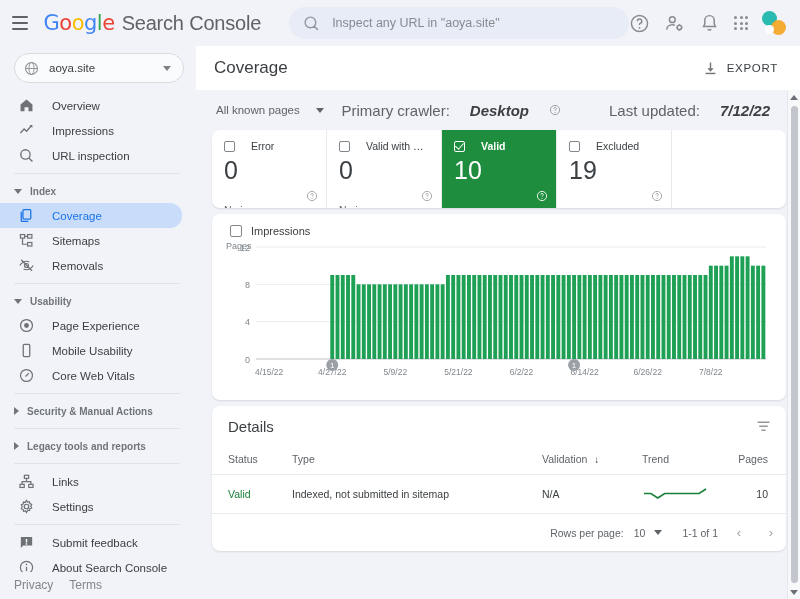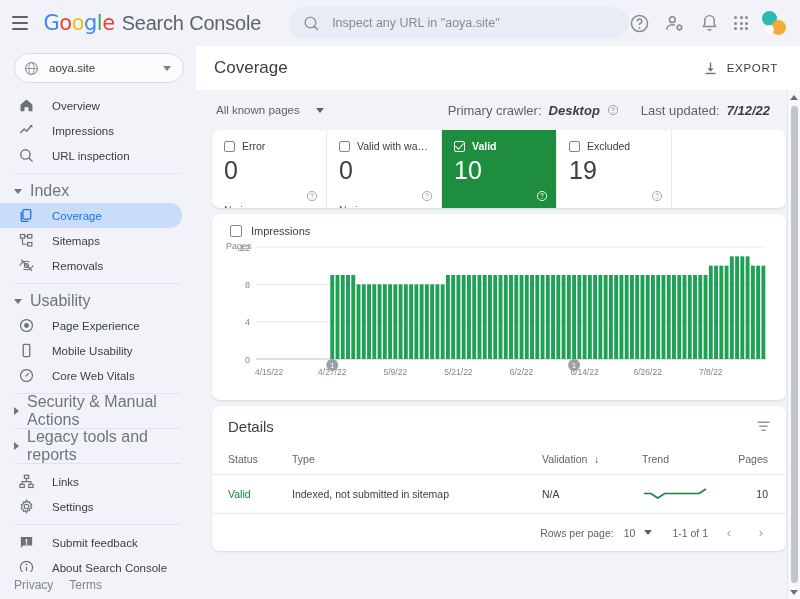--- a/index.html
+++ b/index.html
@@ -64,48 +64,48 @@
   .navitem .ni { width: 17px; height: 17px; flex: 0 0 17px; opacity: .72; }
   .navitem .nl { margin-left: 17px; font-size: 11.5px; color: #3c4043; white-space: nowrap; }
   .navitem.active { background: #c9ddfb; }
   .navitem.active .nl { color: #1a73e8; font-weight: 500; }
   .navitem.active .ni { opacity: 1; }
   .navdiv { height: 1px; background: #dfe3ec; margin: 5px 16px 5px 14px; }
   .navgroup { height: 24px; display: flex; align-items: center; padding-left: 14px; cursor: pointer; }
   .navgroup .tri { width: 0; height: 0; margin-right: 8px; }
   .navgroup.open .tri { border-left: 4px solid transparent; border-right: 4px solid transparent; border-top: 5px solid #70757a; }
   .navgroup.closed .tri { border-top: 4px solid transparent; border-bottom: 4px solid transparent; border-left: 5px solid #70757a; }
-  .navgroup .gl { font-size: 16px; color: #70757a; }
+  .navgroup .gl { font-size: 10px; color: #70757a; font-weight: bold; }
 
   .footerlinks { padding: 6px 0 7px 14px; display: flex; gap: 16px; }
   .footerlinks a { font-size: 12px; color: #80868b; text-decoration: none; cursor: pointer; }
 
   
   .main { flex: 1; min-width: 0; display: flex; flex-direction: column; background: #fff; position: relative; }
   .mainhead { height: 44px; flex: 0 0 44px; display: flex; align-items: center; padding: 0 16px 0 18px; background: #fff; }
   .pagetitle { font-size: 17px; color: #3c4043; font-weight: 400; }
   .exportbtn { margin-left: auto; display: flex; align-items: center; gap: 8px; cursor: pointer; padding: 4px 6px; }
   .exportbtn .dl { width: 17px; height: 17px; opacity: .72; }
   .exportbtn .el { font-size: 11.5px; letter-spacing: .7px; color: #3c4043; }
 
   .scrollarea { flex: 1; background: #f1f3f8; padding: 0 14px 0 16px; overflow: hidden; position: relative; }
 
   .filterrow { height: 40px; display: flex; align-items: center; }
   .knownpages { display: flex; align-items: center; cursor: pointer; padding: 3px 4px; }
   .knownpages .kl { font-size: 11.5px; color: #5f6368; }
   .knownpages .caret2 { width: 0; height: 0; border-left: 4.5px solid transparent; border-right: 4.5px solid transparent; border-top: 5px solid #5f6368; margin-left: 16px; }
-  .metarow { margin-left: auto; display: flex; align-items: center; gap: 7px; font-size: 13px; color: #5f6368; padding-right: 16px; }
+  .metarow { margin-left: auto; display: flex; align-items: center; gap: 20px; font-size: 15px; color: #5f6368; padding-right: 16px; }
   .metarow b { font-weight: 700; color: #3c4043; font-style: italic; }
   .qmark { width: 12px; height: 12px; opacity: .6; cursor: pointer; }
 
   
   .cardstrip { display: flex; background: #fff; border-radius: 8px; overflow: hidden; height: 78px; box-shadow: 0 1px 2px rgba(60,64,67,.14); }
   .statcard { flex: 1 1 0; padding: 10px 12px 0 12px; position: relative; border-right: 1px solid #e8eaed; min-width: 0; }
   .statcard:last-child { border-right: 0; }
-  .statcard .cbrow { display: flex; align-items: center; gap: 7px; }
+  .statcard .cbrow { display: flex; align-items: center; gap: 16px; }
   .cbox { width: 11px; height: 11px; border: 1.6px solid #80868b; border-radius: 2px; flex: 0 0 11px; cursor: pointer; }
   .statcard.sel { background: #1e8e3e; }
   .statcard.sel .cbox { border-color: #fff; background: transparent; position: relative; }
   .statcard.sel .cbox:after { content: ""; position: absolute; left: 2px; top: -0.5px; width: 3.5px; height: 7px; border: solid #fff; border-width: 0 1.6px 1.6px 0; transform: rotate(42deg); }
   .statcard .clabel { font-size: 10.5px; color: #3c4043; white-space: nowrap; overflow: hidden; text-overflow: ellipsis; }
   .statcard.sel .clabel { color: #fff; font-weight: 700; }
   .statcard .cval { font-size: 25px; font-weight: 400; color: #3c4043; margin-top: 5px; line-height: 1.05; }
   .statcard.sel .cval { color: #fff; }
   .statcard .csub { font-size: 10.5px; color: #5f6368; margin-top: 21px; }
   .statcard .chelp { position: absolute; right: 8px; bottom: 6px; width: 12px; height: 12px; opacity: .55; cursor: pointer; }
@@ -128,21 +128,21 @@
   .dtable { width: 100%; border-collapse: collapse; table-layout: fixed; }
   .dtable th { font-size: 10.5px; font-weight: 400; color: #5f6368; text-align: left; padding: 7px 0 9px 0; }
   .dtable td { font-size: 10.5px; color: #3c4043; padding: 10px 0; border-top: 1px solid #e8eaed; }
   .dtable .c-status { padding-left: 16px; width: 80px; margin-top: 20px; }
   .dtable .c-type { width: 250px; }
   .dtable .c-val { width: 100px; }
   .dtable .c-trend { width: 90px; }
   .dtable .c-pages { text-align: right; padding-right: 18px; }
   td.c-status { color: #188038; }
   .sortarrow { display: inline-block; margin-left: 7px; font-size: 10px; color: #3c4043; }
-  .paginator { display: flex; align-items: center; justify-content: flex-end; gap: 10px; height: 38px; padding-right: 14px;
+  .paginator { display: flex; align-items: center; justify-content: flex-end; gap: 10px; height: 38px; padding-right: 4px;
                border-top: 1px solid #e8eaed; font-size: 10.5px; color: #5f6368; }
   .rpp { display: flex; align-items: center; gap: 9px; cursor: pointer; }
   .rpp .caret3 { width: 0; height: 0; border-left: 4px solid transparent; border-right: 4px solid transparent; border-top: 5px solid #5f6368; }
   .pgbtn { width: 22px; height: 22px; display: flex; align-items: center; justify-content: center; color: #9aa0a6; font-size: 13px; cursor: pointer; }
 
   
   .vscroll { position: absolute; right: 0; top: 0; bottom: 0; width: 13px; background: #f7f8fa; border-left: 1px solid #e4e7ee; }
   .vscroll .thumb { position: absolute; left: 2.5px; right: 2.5px; top: 16px; bottom: 16px; background: #c2c5cc; border-radius: 4px; cursor: pointer; }
   .vscroll .arrU, .vscroll .arrD { position: absolute; left: 0; right: 0; height: 14px; display: flex; align-items: center; justify-content: center; cursor: pointer; }
   .vscroll .arrU { top: 0; } .vscroll .arrD { bottom: 0; }

